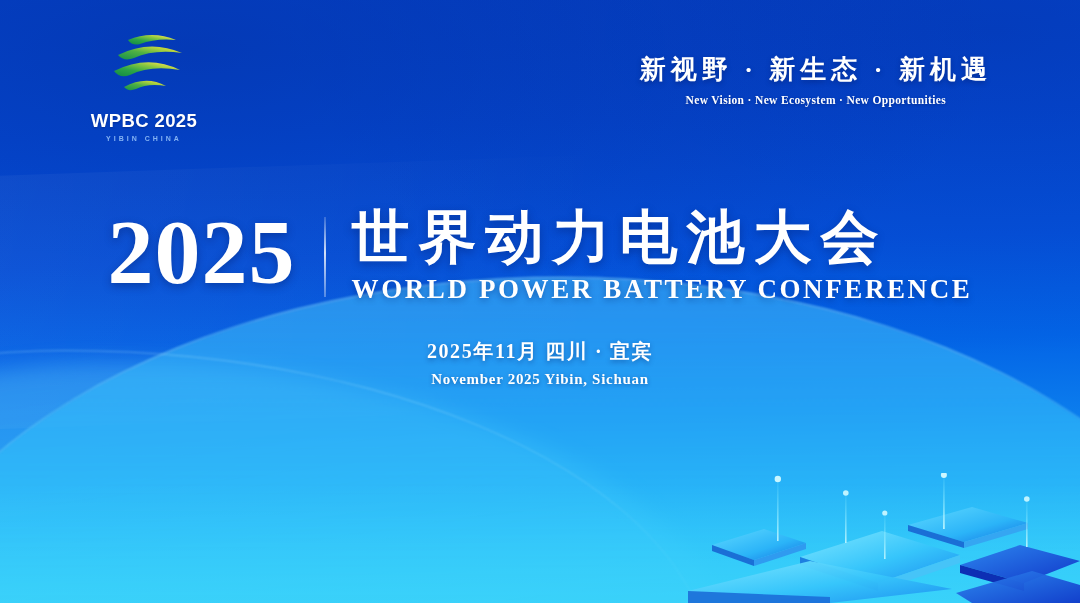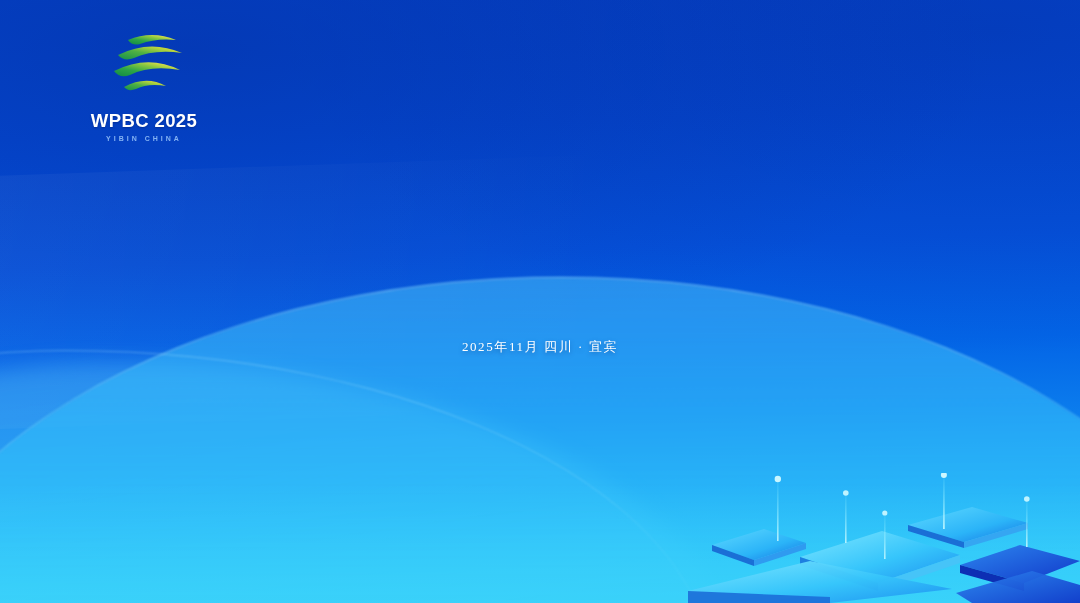--- a/index.html
+++ b/index.html
@@ -164,21 +164,21 @@
     text-shadow:0 2px 6px rgba(0,25,95,0.40);
   }
 
   
   .datebar {
     position:absolute; left:0; right:0; top:338px;
     text-align:center;
   }
   .date-cn {
     font-family:"Liberation Serif", serif;
-    font-weight:normal; font-size:13px; letter-spacing:1.6px;
+    font-weight:bold; font-size:20px; letter-spacing:1.6px;
     color:#ffffff; white-space:nowrap;
     text-shadow:0 2px 5px rgba(0,25,95,0.40);
   }
   .date-en {
     margin-top:6px;
     font-family:"Liberation Serif", serif;
     font-weight:bold; font-size:15px; letter-spacing:0.7px;
     color:#ffffff; white-space:nowrap;
     text-shadow:0 1px 4px rgba(0,25,95,0.40);
   }
@@ -225,24 +225,37 @@
 
       <path d="M34 14 Q58 4 82 14 Q62 12 46 18 Q38 20 34 14 Z" fill="url(#arcg)"></path>
       <path d="M24 29 Q56 13 88 27 Q60 23 40 32 Q30 36 24 29 Z" fill="url(#arcg2)"></path>
       <path d="M20 45 Q54 28 86 44 Q56 39 36 49 Q26 53 20 45 Z" fill="url(#arcg)"></path>
       <path d="M30 61 Q52 49 72 60 Q54 57 42 63 Q34 66 30 61 Z" fill="url(#arcg2)"></path>
     </svg>
     <div class="logo-name">WPBC 2025</div>
     <div class="logo-sub">YIBIN CHINA</div>
   </div>
 
-
+  <div class="slogan">
+    <div class="slogan-cn">新视野 · 新生态 · 新机遇</div>
+    <div class="slogan-en">New Vision · New Ecosystem · New Opportunities</div>
+  </div>
+
+  <div class="title-block">
+    <div class="year">2025</div>
+    <div class="divider"></div>
+    <div class="title-right">
+      <div class="title-cn">世界动力电池大会</div>
+      <div class="title-en">WORLD POWER BATTERY CONFERENCE</div>
+    </div>
+  </div>
 
   <div class="datebar">
     <div class="date-cn">2025年11月  四川 · 宜宾</div>
+    <div class="date-en">November  2025   Yibin, Sichuan</div>
   </div>
 
   <div class="plates">
     <svg viewBox="0 0 420 130">
       <defs>
         <linearGradient id="pt1" x1="0" y1="0" x2="1" y2="1">
           <stop offset="0%" stop-color="#7fe6ff"></stop>
           <stop offset="55%" stop-color="#36c5fb"></stop>
           <stop offset="100%" stop-color="#1c8ef0"></stop>
         </linearGradient>

